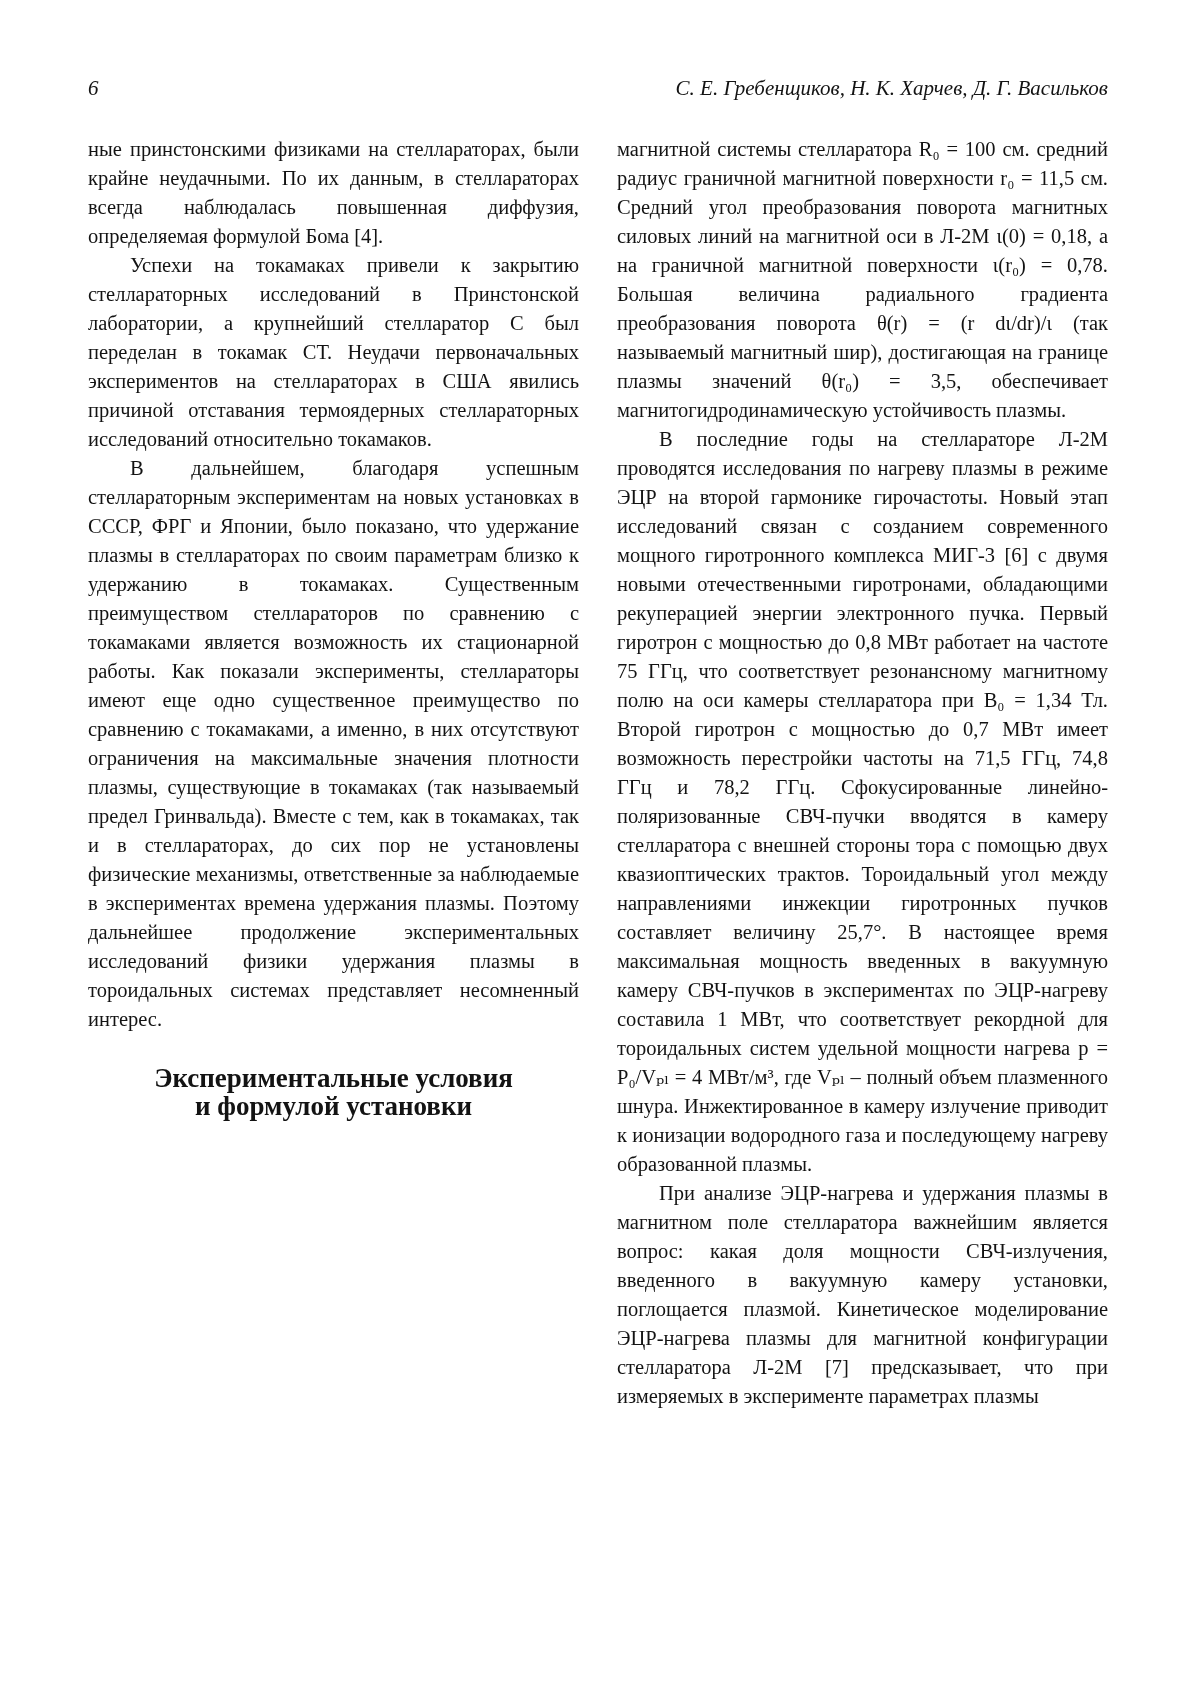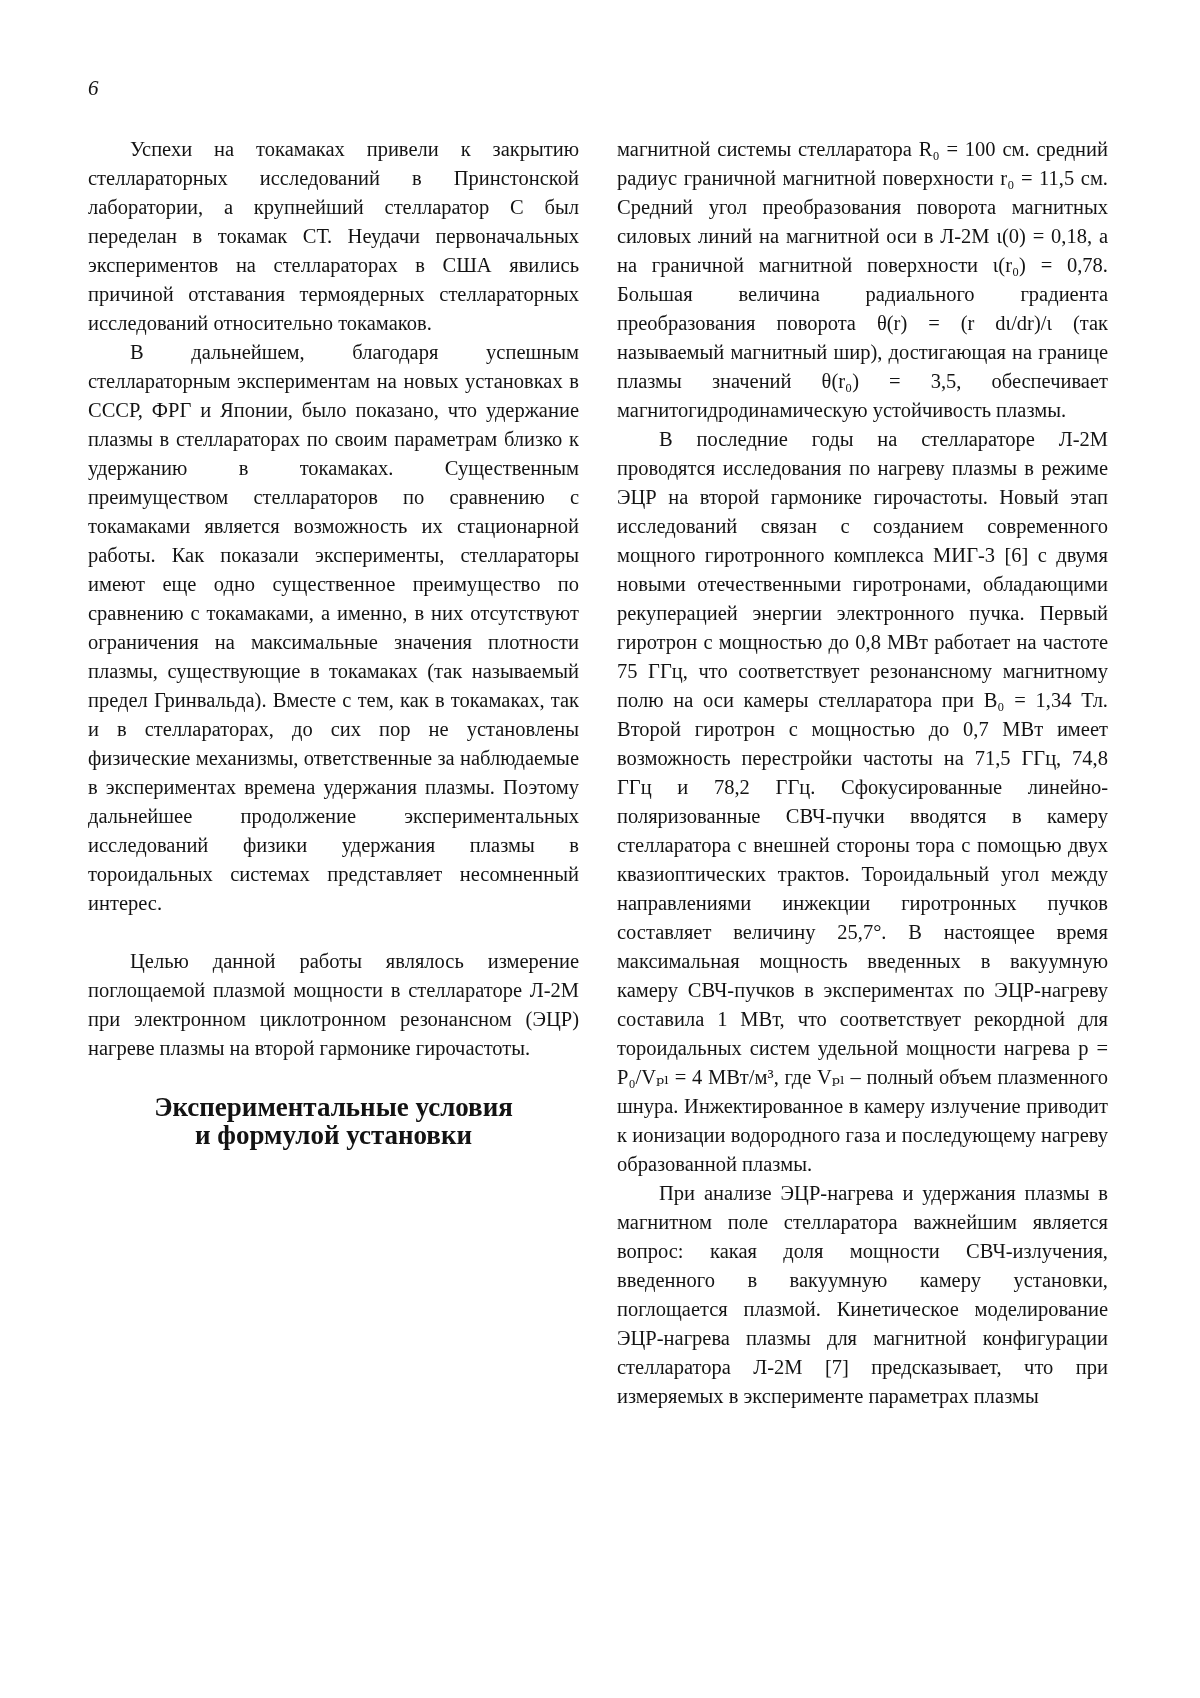--- a/index.html
+++ b/index.html
@@ -65,28 +65,29 @@
     text-indent: 0;
   }
 </style>
 </head>
 <body>
 
 <div class="page">
 
   <header class="page-header">
     <span class="page-number">6</span>
+    <span class="authors">С. Е. Гребенщиков, Н. К. Харчев, Д. Г. Васильков</span>
   </header>
 
   <main class="columns">
 
     <section class="column">
+      <p class="para no-indent">ные принстонскими физиками на стеллараторах, были крайне неудачными. По их данным, в стеллараторах всегда наблюдалась повышенная диффузия, определяемая формулой Бома [4].</p>
       <p class="para">Успехи на токамаках привели к закрытию стеллараторных исследований в Принстонской лаборатории, а крупнейший стелларатор С был переделан в токамак СТ. Неудачи первоначальных экспериментов на стеллараторах в США явились причиной отставания термоядерных стеллараторных исследований относительно токамаков.</p>
       <p class="para">В дальнейшем, благодаря успешным стеллараторным экспериментам на новых установках в СССР, ФРГ и Японии, было показано, что удержание плазмы в стеллараторах по своим параметрам близко к удержанию в токамаках. Существенным преимуществом стеллараторов по сравнению с токамаками является возможность их стационарной работы. Как показали эксперименты, стеллараторы имеют еще одно существенное преимущество по сравнению с токамаками, а именно, в них отсутствуют ограничения на максимальные значения плотности плазмы, существующие в токамаках (так называемый предел Гринвальда). Вместе с тем, как в токамаках, так и в стеллараторах, до сих пор не установлены физические механизмы, ответственные за наблюдаемые в экспериментах времена удержания плазмы. Поэтому дальнейшее продолжение экспериментальных исследований физики удержания плазмы в тороидальных системах представляет несомненный интерес.</p>
-      <p class="para spaced-top">Целью данной работы являлось измерение поглощаемой плазмой мощности в стеллараторе Л-2М при электронном циклотронном резонансном (ЭЦР) нагреве плазмы на второй гармонике гирочастоты.</p>
       <h2 class="section-heading">
         <span>Экспериментальные условия</span><br>
         <span>и формулой установки</span>
       </h2>
     </section>
 
     <section class="column">
       <p class="para no-indent">магнитной системы стелларатора R₀ = 100 см. средний радиус граничной магнитной поверхности r₀ = 11,5 см. Средний угол преобразования поворота магнитных силовых линий на магнитной оси в Л-2М ι(0) = 0,18, а на граничной магнитной поверхности ι(r₀) = 0,78. Большая величина радиального градиента преобразования поворота θ(r) = (r dι/dr)/ι (так называемый магнитный шир), достигающая на границе плазмы значений θ(r₀) = 3,5, обеспечивает магнитогидродинамическую устойчивость плазмы.</p>
       <p class="para">В последние годы на стеллараторе Л-2М проводятся исследования по нагреву плазмы в режиме ЭЦР на второй гармонике гирочастоты. Новый этап исследований связан с созданием современного мощного гиротронного комплекса МИГ-3 [6] с двумя новыми отечественными гиротронами, обладающими рекуперацией энергии электронного пучка. Первый гиротрон с мощностью до 0,8 МВт работает на частоте 75 ГГц, что соответствует резонансному магнитному полю на оси камеры стелларатора при B₀ = 1,34 Тл. Второй гиротрон с мощностью до 0,7 МВт имеет возможность перестройки частоты на 71,5 ГГц, 74,8 ГГц и 78,2 ГГц. Сфокусированные линейно-поляризованные СВЧ-пучки вводятся в камеру стелларатора с внешней стороны тора с помощью двух квазиоптических трактов. Тороидальный угол между направлениями инжекции гиротронных пучков составляет величину 25,7°. В настоящее время максимальная мощность введенных в вакуумную камеру СВЧ-пучков в экспериментах по ЭЦР-нагреву составила 1 МВт, что соответствует рекордной для тороидальных систем удельной мощности нагрева p = P₀/Vₚₗ = 4 МВт/м³, где Vₚₗ – полный объем плазменного шнура. Инжектированное в камеру излучение приводит к ионизации водородного газа и последующему нагреву образованной плазмы.</p>
       <p class="para">При анализе ЭЦР-нагрева и удержания плазмы в магнитном поле стелларатора важнейшим является вопрос: какая доля мощности СВЧ-излучения, введенного в вакуумную камеру установки, поглощается плазмой. Кинетическое моделирование ЭЦР-нагрева плазмы для магнитной конфигурации стелларатора Л-2М [7] предсказывает, что при измеряемых в эксперименте параметрах плазмы</p>

